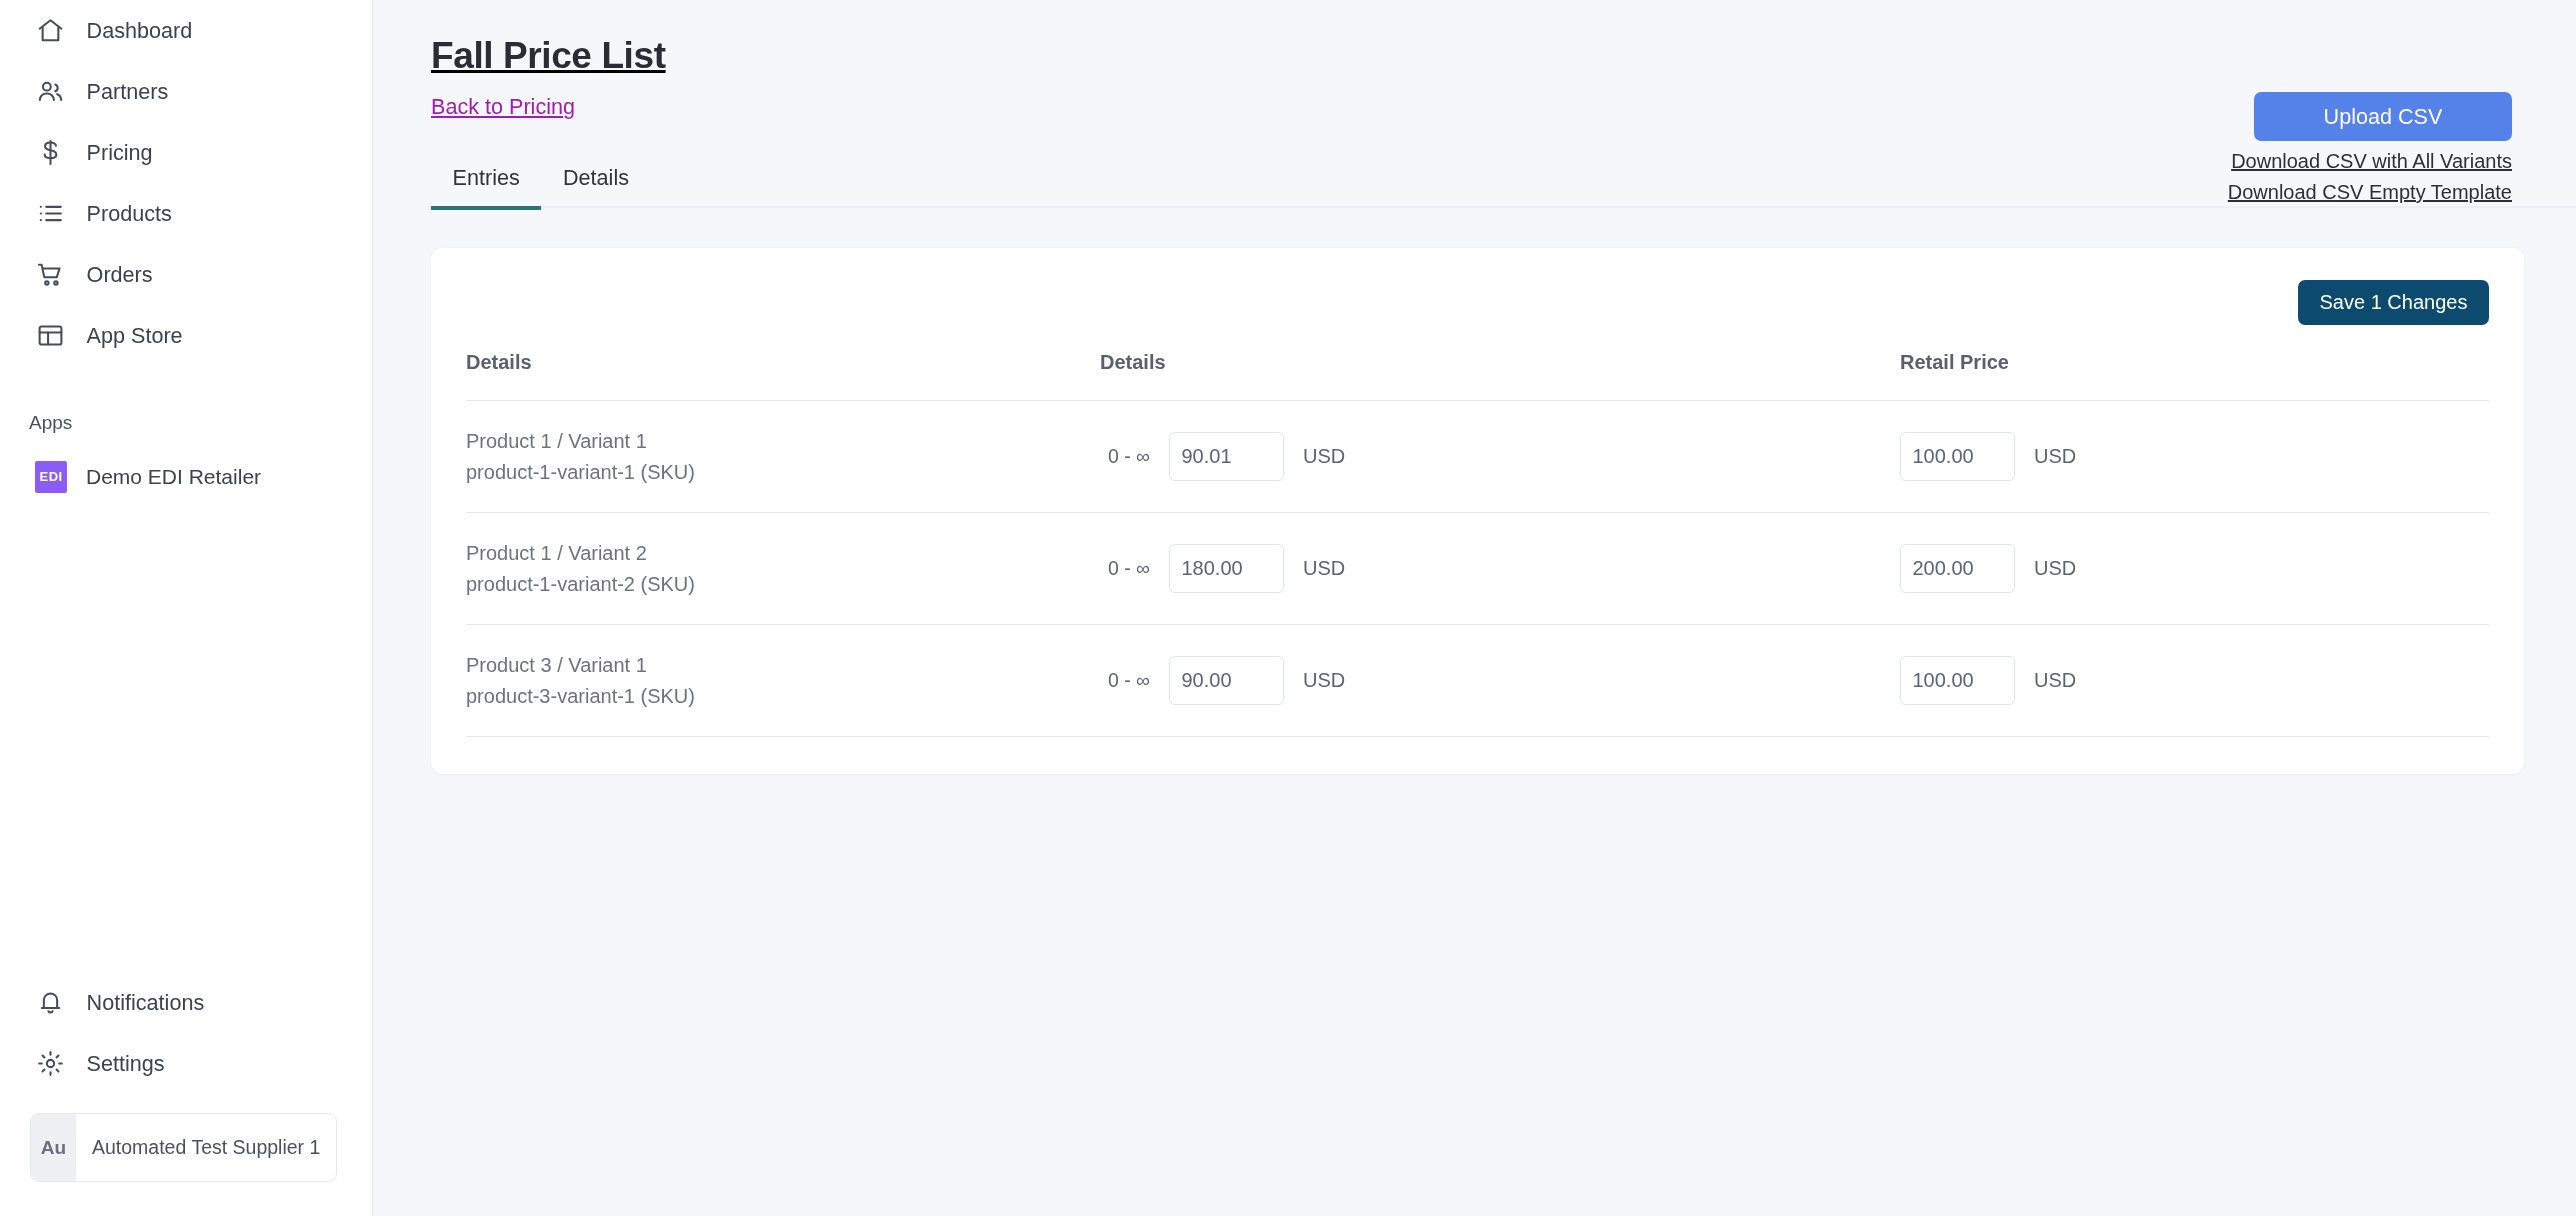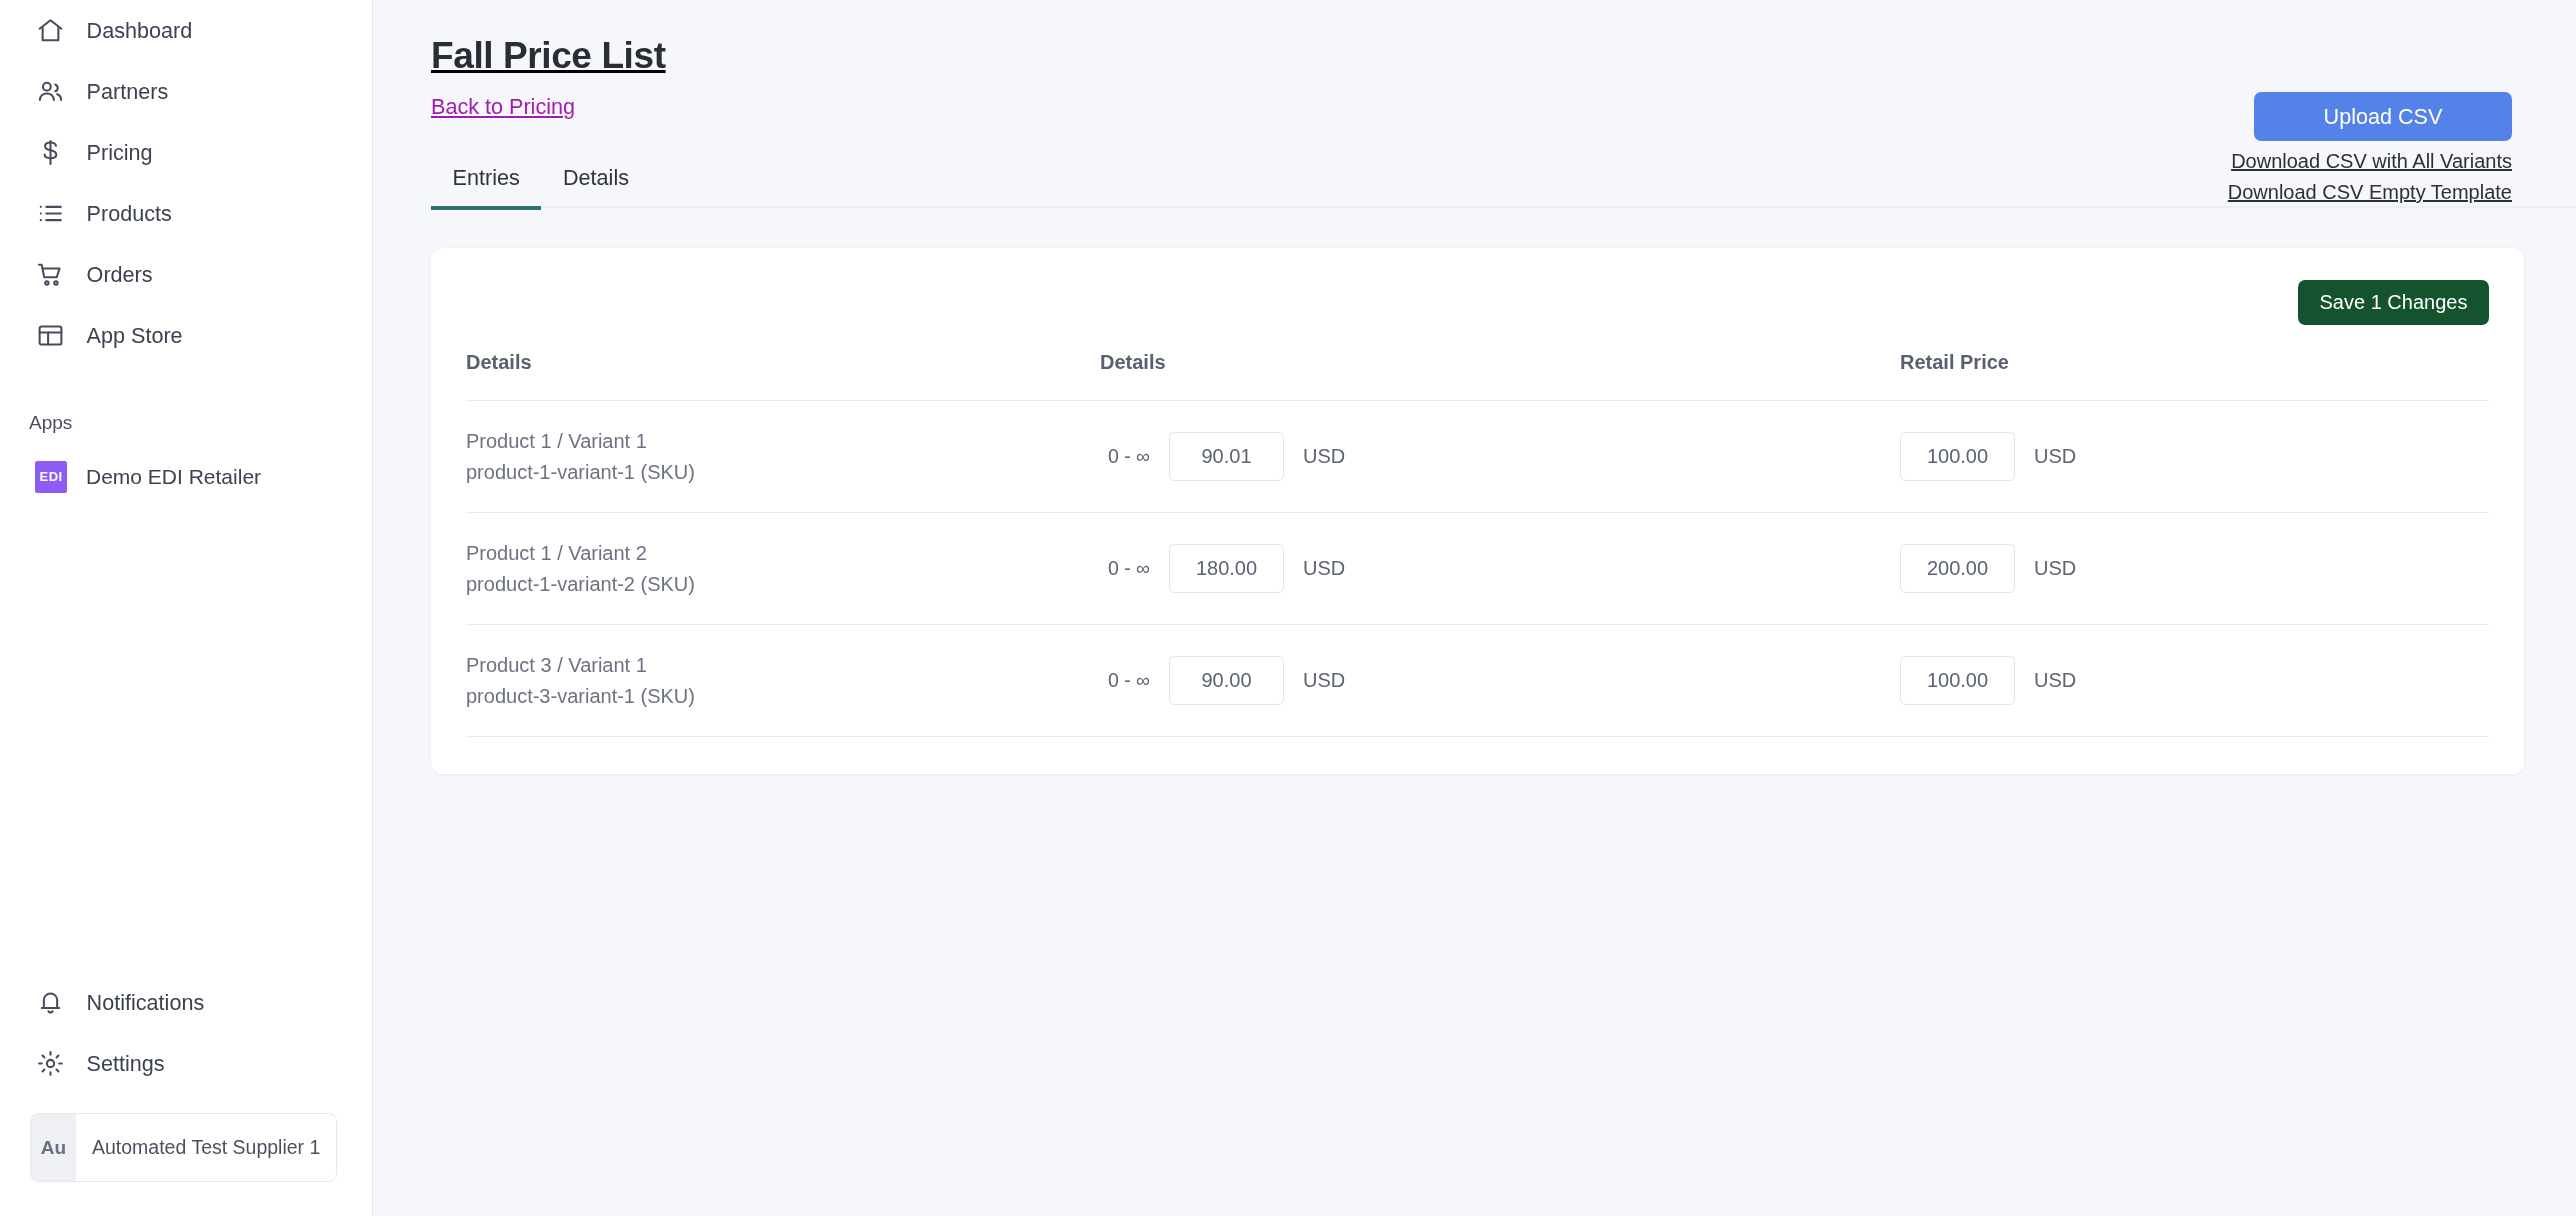--- a/index.html
+++ b/index.html
@@ -198,21 +198,21 @@
     box-shadow: 0 0.7px 2.2px rgba(20,25,60,0.06);
     padding: 32px 35px 37px 35px;
     position: relative;
   }
   .card-actions {
     display: flex;
     justify-content: flex-end;
     margin-bottom: 26px;
   }
   .btn-save {
-    background: #14532d;
+    background: #0c4a6e;
     color: #ffffff;
     border: none;
     border-radius: 7.2px;
     font-size: 20px;
     font-family: "Liberation Sans", sans-serif;
     padding: 0 21.6px;
     height: 45px;
     cursor: pointer;
   }
 
@@ -250,21 +250,20 @@
     width: 115px;
     height: 49px;
     border: 1.4px solid #dfe3ea;
     border-radius: 5.8px;
     font-size: 20px;
     font-family: "Liberation Sans", sans-serif;
     color: #5c6274;
     padding: 0 11.5px;
     background: #ffffff;
     outline: none;
-    text-align: center;
   }
   .currency { font-size: 20px; color: #5f6474; }
   .retail-row { display: flex; align-items: center; gap: 19px; }
 </style>
 </head>
 <body>
 
 <div class="app">
 
   <aside class="sidebar">

